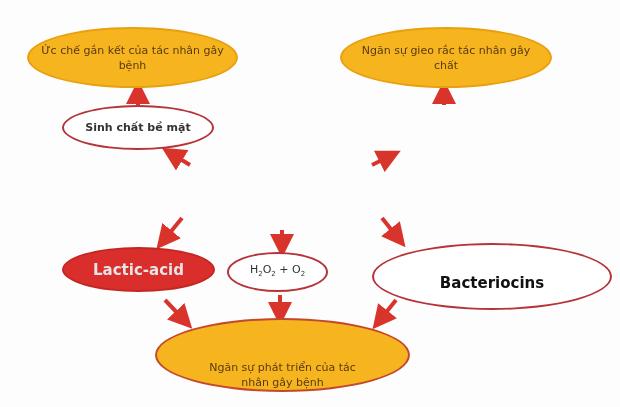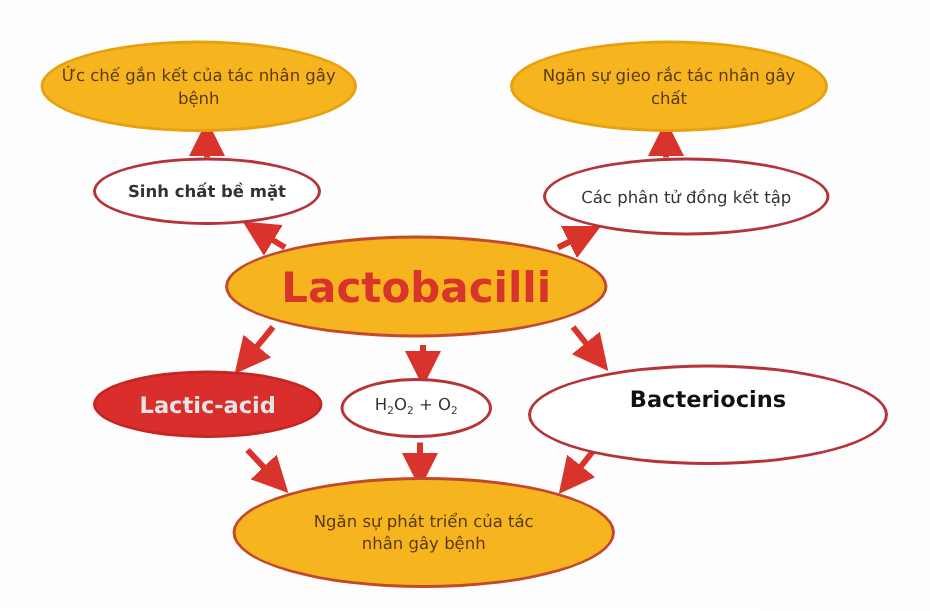--- a/index.html
+++ b/index.html
@@ -40,31 +40,25 @@
 
   <div class="node yellow" style="left:27px;top:27px;width:211px;height:61px;">
     <span>Ức chế gắn kết của tác nhân gây bệnh</span>
   </div>
   <div class="node yellow" style="left:340px;top:27px;width:212px;height:61px;">
     <span>Ngăn sự gieo rắc tác nhân gây chất</span>
   </div>
   <div class="node white" style="left:62px;top:105px;width:152px;height:45px;font-weight:bold;">
     <span>Sinh chất bề mặt</span>
   </div>
-  <div class="node white" style="left:362px;top:105px;width:191px;height:52px;">
-    <span>Các phân tử đồng kết tập</span>
-  </div>
-  <div class="node center" style="left:150px;top:157px;width:255px;height:68px;">
-    <span>Lactobacilli</span>
-  </div>
   <div class="node red" style="left:62px;top:247px;width:153px;height:45px;">
     <span>Lactic-acid</span>
   </div>
   <div class="node white" style="left:227px;top:252px;width:101px;height:40px;">
     <span><span style="display:inline;padding:0">H</span><sub>2</sub><span style="display:inline;padding:0">O</span><sub>2</sub><span style="display:inline;padding:0"> + O</span><sub>2</sub></span>
   </div>
-  <div class="node white" style="left:352px;top:243px;width:240px;height:67px;align-items:flex-start;padding-top:14px;">
+  <div class="node white" style="left:372px;top:243px;width:240px;height:67px;align-items:center;padding-top:14px;">
     <span class="bact">Bacteriocins</span>
   </div>
-  <div class="node yellow" style="left:155px;top:318px;width:255px;height:74px;border-color:#c4492c;">
+  <div class="node yellow" style="left:155px;top:318px;width:255px;height:74px;border-color:#c4492c;align-items:flex-end;">
     <span style="padding:0 50px;">Ngăn sự phát triển của tác nhân gây bệnh</span>
   </div>
 </div>
 
 </body></html>

